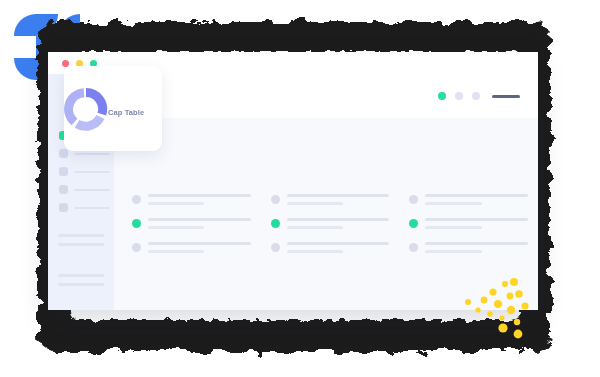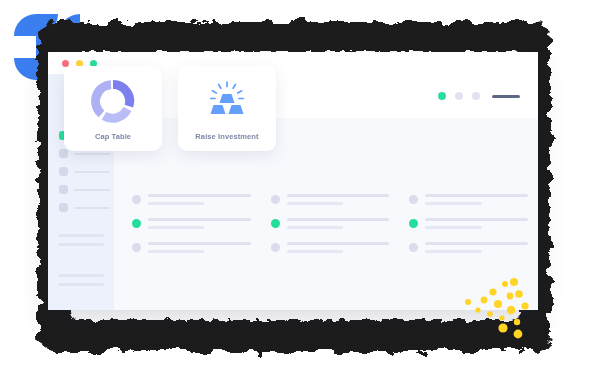--- a/index.html
+++ b/index.html
@@ -47,21 +47,21 @@
   .tdot.active{background:#2bdd9c;}
   .tbar{width:28px;height:3px;border-radius:2px;background:#5c6784;margin-left:3px;}
 
   #panel{position:absolute;left:0;right:0;top:44px;bottom:0;background:#f7f9fd;}
 
   
   #cards{position:absolute;left:64px;top:66px;display:flex;gap:16px;z-index:40;}
   .card{
     width:98px;height:85px;background:#ffffff;border-radius:9px;
     box-shadow:0 5px 16px rgba(40,55,100,.10);
-    display:flex;flex-direction:column;align-items:center;justify-content:center;
+    display:flex;flex-direction:row;align-items:center;justify-content:flex-start;
   }
   .card-ico{height:48px;display:flex;align-items:center;justify-content:center;}
   .card-label{font-size:7.5px;font-weight:bold;color:#7d87a8;margin-top:7px;letter-spacing:.1px;}
 
   
   #list{position:absolute;left:18px;right:10px;top:120px;display:flex;gap:20px;}
   .col{flex:1;}
   .item{display:flex;align-items:flex-start;gap:7px;margin-bottom:13px;}
   .item-dot{width:9px;height:9px;border-radius:50%;background:#d9ddeb;flex:0 0 9px;margin-top:1px;}
   .item-dot.active{background:#23dd9b;}
@@ -290,36 +290,15 @@
           <path d="M22 5.5 A16.5 16.5 0 0 1 37.8 27.2" stroke="#7b80ee" stroke-linecap="butt"></path>
           <path d="M36.4 30.1 A16.5 16.5 0 0 1 13.0 36.8" stroke="#b9bcf7"></path>
           <path d="M10.6 34.9 A16.5 16.5 0 0 1 20.0 5.7" stroke="#aeb2f5"></path>
         </g>
       </svg>
     </div>
     <div class="card-label">Cap Table</div>
   </div>
 
 
-  <div class="card">
-    <div class="card-ico">
-      <svg width="46" height="44" viewBox="0 0 46 44">
-        <g fill="#64a0fb">
-          <path d="M18.5 15 h9 l3 9 h-15 Z"></path>
-          <path d="M9.5 26 h9 l3 9 h-15 Z"></path>
-          <path d="M27.5 26 h9 l3 9 h-15 Z"></path>
-        </g>
-        <g stroke="#64a0fb" stroke-width="1.7" stroke-linecap="round">
-          <path d="M23 3 v4.6"></path>
-          <path d="M14.6 5.5 l2.3 3.8"></path>
-          <path d="M31.4 5.5 l-2.3 3.8"></path>
-          <path d="M8.4 11.8 l3.9 2.3"></path>
-          <path d="M37.6 11.8 l-3.9 2.3"></path>
-          <path d="M6.6 19.5 h4.4"></path>
-          <path d="M39.4 19.5 h-4.4"></path>
-        </g>
-      </svg>
-    </div>
-    <div class="card-label">Raise Investment</div>
-  </div>
 
 
 </div>
 
 </body></html>

